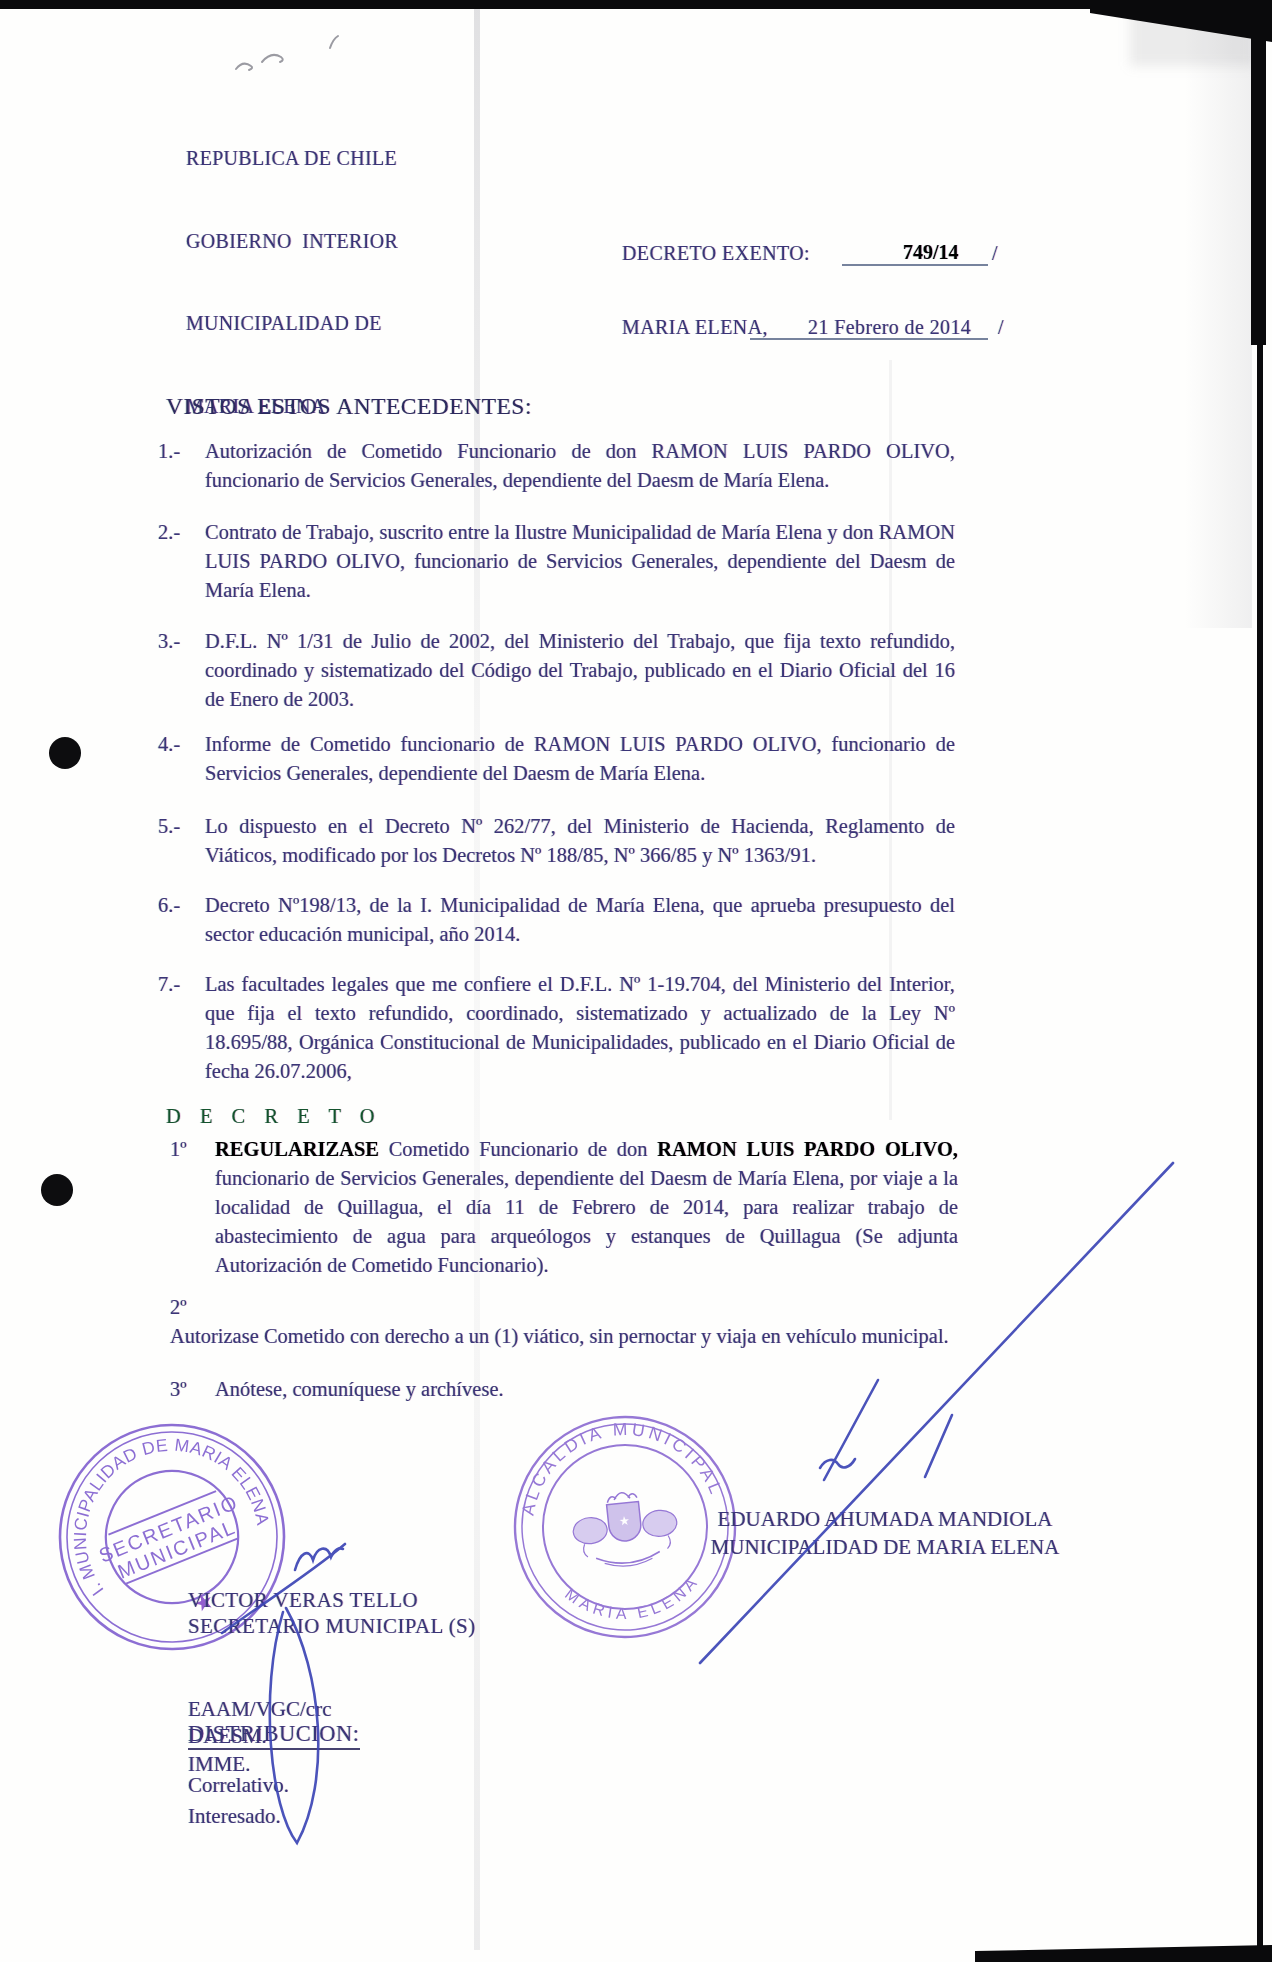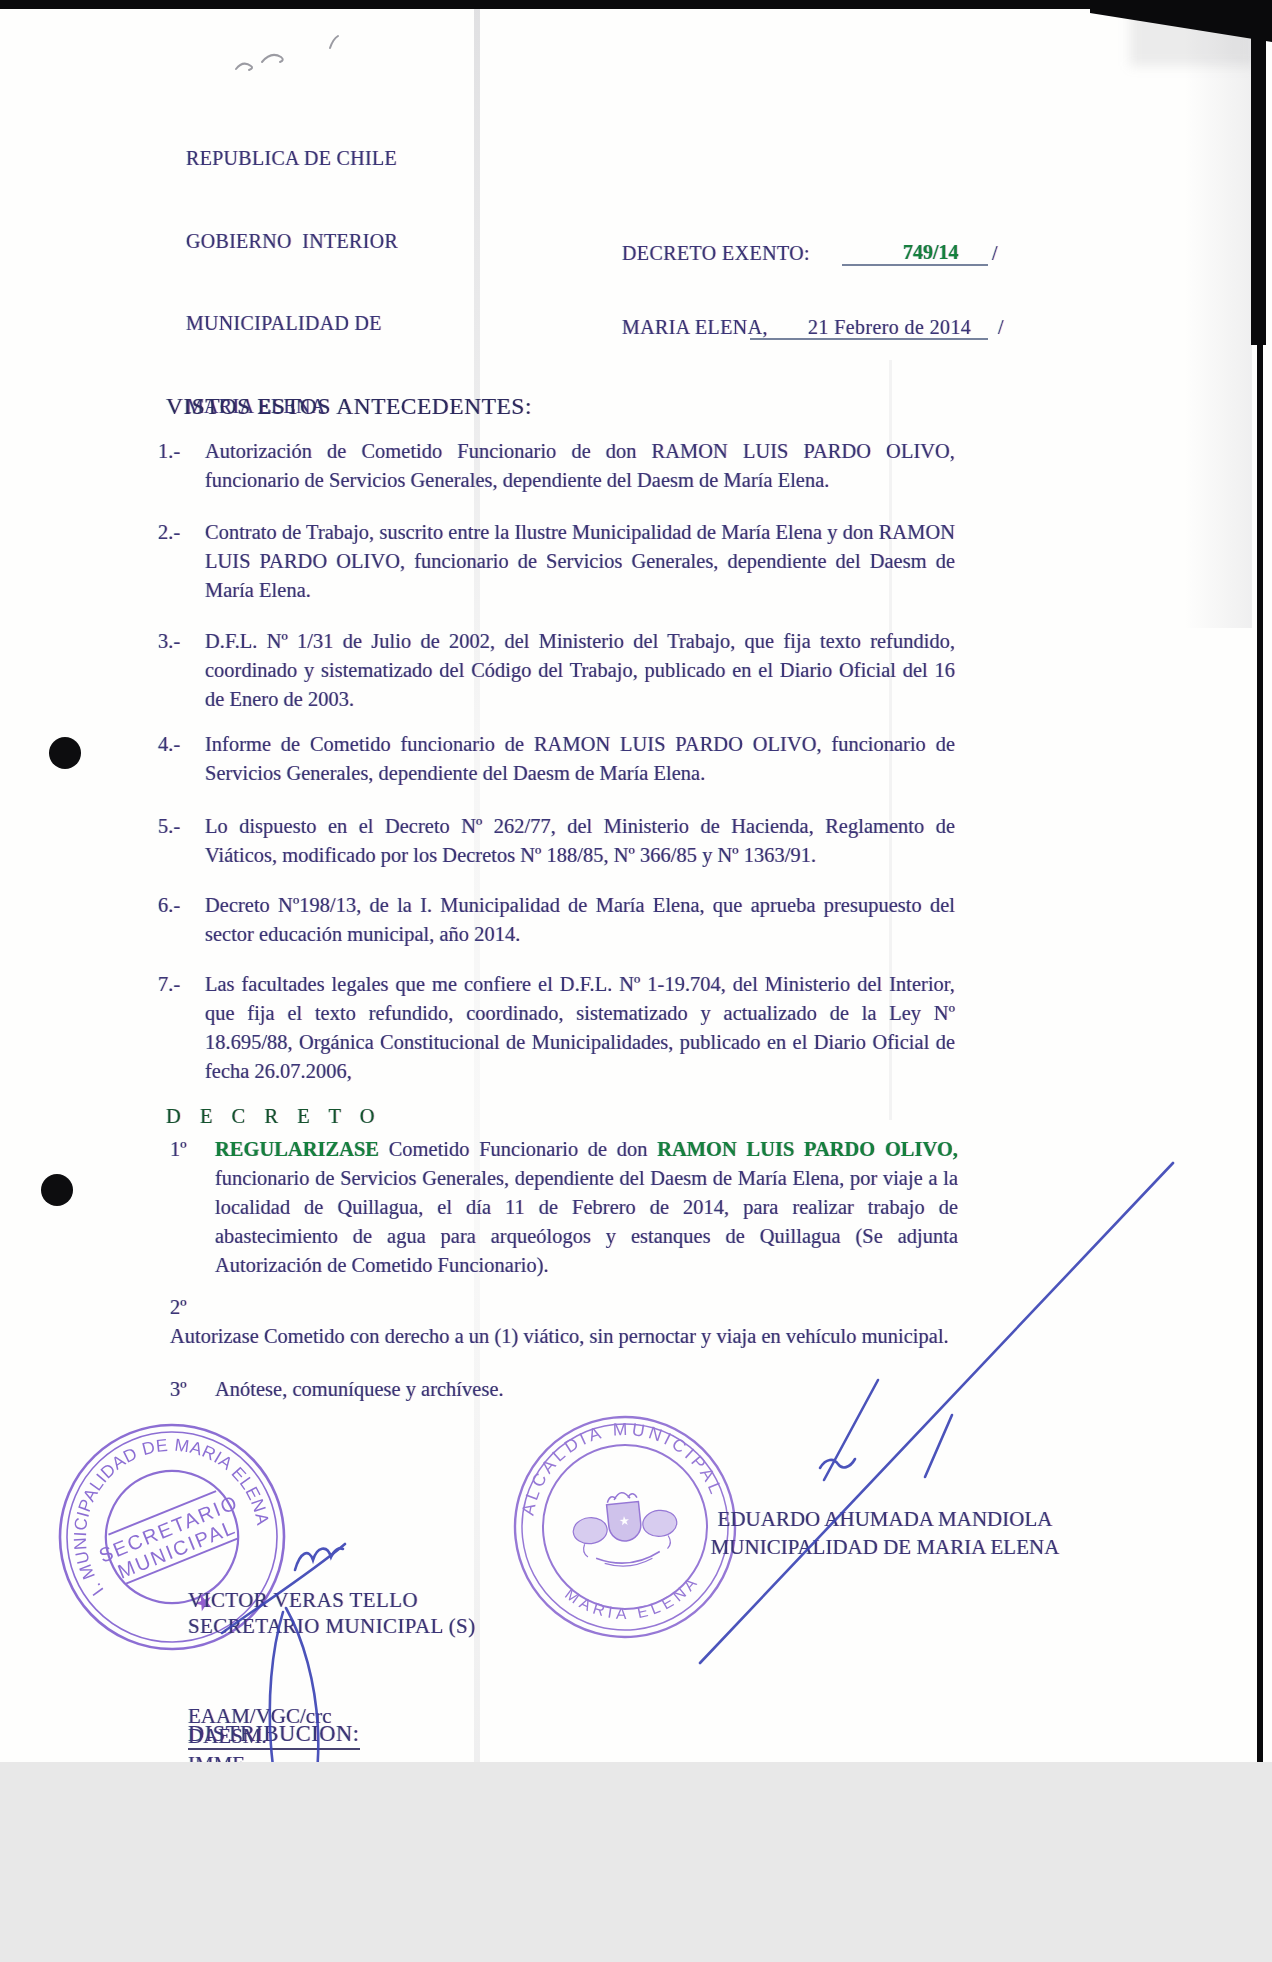--- a/index.html
+++ b/index.html
@@ -1,21 +1,21 @@
 <!DOCTYPE html>
 <html><head>
 <meta charset="utf-8">
 <style>
   html,body{margin:0;padding:0;background:#e8e8e8;}
-  .page{position:relative;width:1272px;height:1762px;background:#fefefd;overflow:hidden;
+  .page{position:relative;width:1272px;height:1962px;background:#fefefd;overflow:hidden;
         font-family:"Liberation Serif", serif;}
   .abs{position:absolute;}
   
   .ink{color:#3a3578;text-shadow:0.7px 0 rgba(150,30,130,0.28), -0.7px 0 rgba(20,110,80,0.28);}
-  .ink-bold{font-weight:700;color:#15803d;}
+  .ink-bold{font-weight:700;color:#000000;}
   
   .letterhead{left:186px;top:90px;font-size:20px;line-height:27.5px;letter-spacing:0.3px;white-space:pre;z-index:2;}
   
   .hdr-label{font-size:20px;z-index:2;letter-spacing:0.4px;}
   .fill-line{height:20px;border-bottom:2px solid #5f6d8c;opacity:0.85;z-index:2;}
   .hdr-value{font-size:20px;font-weight:700;z-index:3;}
   .hdr-slash{font-size:20px;z-index:2;}
   
   .vistos-heading{left:166px;top:393px;font-size:23.5px;letter-spacing:0.5px;z-index:2;color:#2c2a5e;}
   .decreto-heading{left:166px;top:1105px;font-size:20.5px;letter-spacing:7px;z-index:2;color:#14532d;}
@@ -23,21 +23,21 @@
   .item .num{flex:none;width:47px;}
   .item .body{flex:1;text-align:justify;}
   .v-item{left:158px;width:797px;}
   .d-item{left:170px;width:788px;}
   .d-item .num{width:45px;}
   
   .sec-name{left:188px;top:1588px;font-size:21px;letter-spacing:0.4px;z-index:4;}
   .sec-title{left:188px;top:1614px;font-size:21px;letter-spacing:0.4px;z-index:4;}
   .mayor-block{left:690px;top:1506px;width:390px;text-align:center;font-size:21px;line-height:27.5px;z-index:4;}
   
-  .foot-initials{left:188px;top:1697px;font-size:21px;z-index:2;margin-top:7px;}
+  .foot-initials{left:188px;top:1697px;font-size:21px;z-index:2;}
   .foot-dist{left:188px;top:1721px;font-size:22.5px;letter-spacing:0.5px;border-bottom:2px solid #474370;
              padding-bottom:1px;z-index:2;}
   .foot-item{left:188px;font-size:21px;z-index:2;}
   
   .stamp{position:absolute;z-index:3;}
   .stamp text{font-family:"Liberation Sans", sans-serif;}
   
   .overlay{position:absolute;left:0;top:0;z-index:6;pointer-events:none;}
   
   .streak-fold{left:474px;top:8px;width:6px;height:1942px;z-index:1;

